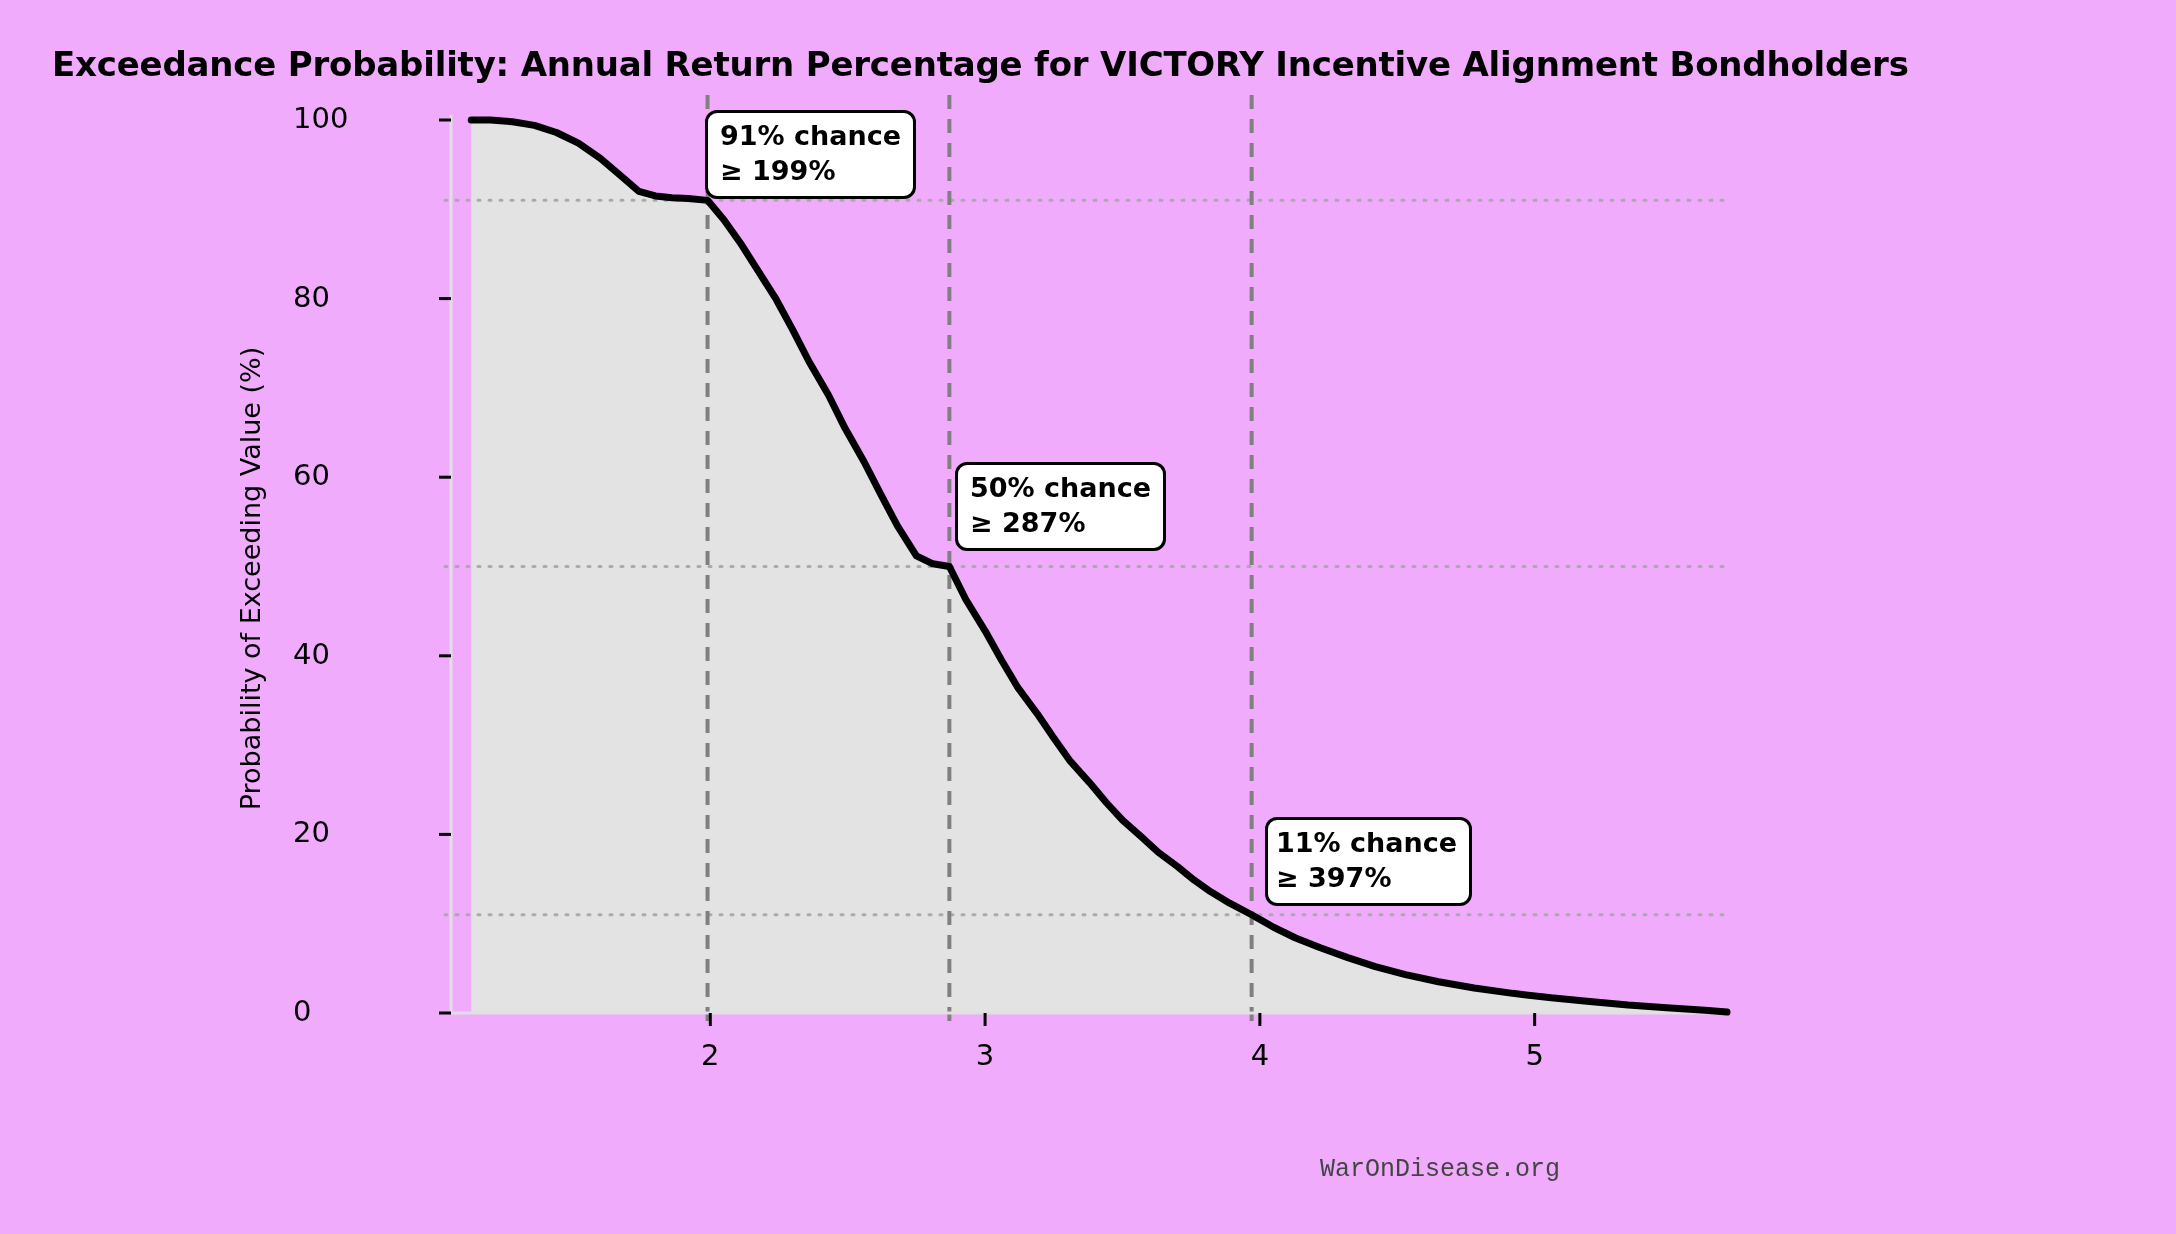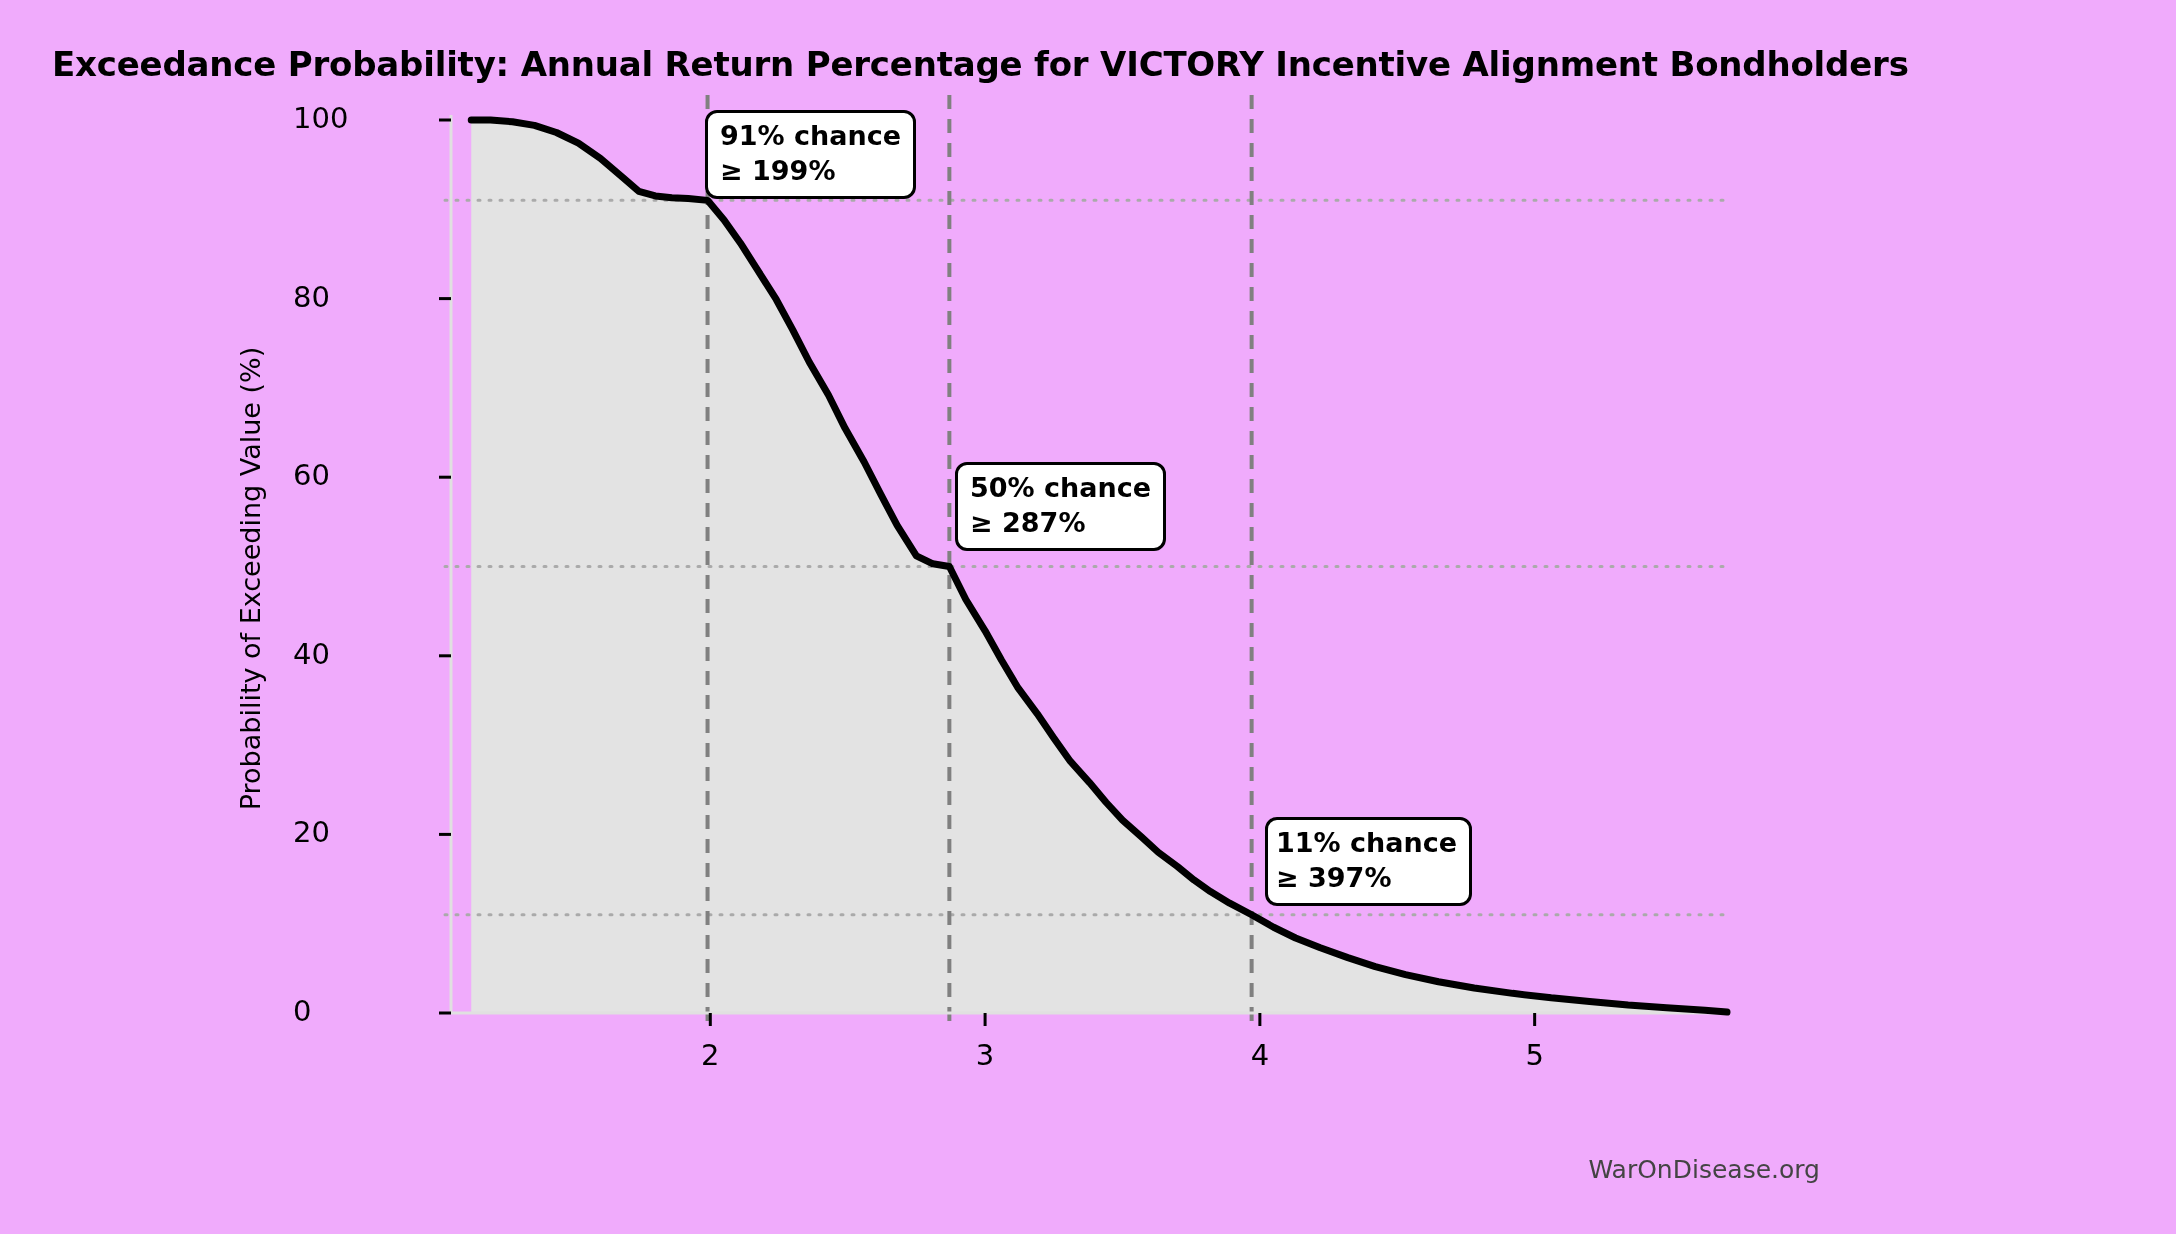--- a/index.html
+++ b/index.html
@@ -62,23 +62,23 @@
     width: 1264px;
     text-align: center;
     font-size: 27px;
     color: #000000;
   }
   #watermark {
     position: absolute;
     left: 1320px;
     top: 1155px;
     width: 500px;
-    text-align: right;
     font-size: 25px;
     color: #444444;
+    font-family: Liberation Mono, monospace;
   }
   .annotation-box {
     position: absolute;
     background: #ffffff;
     border: 3px solid #000000;
     border-radius: 12px;
     padding: 6px 12px 8px 12px;
     font-size: 27px;
     font-weight: bold;
     color: #000000;

